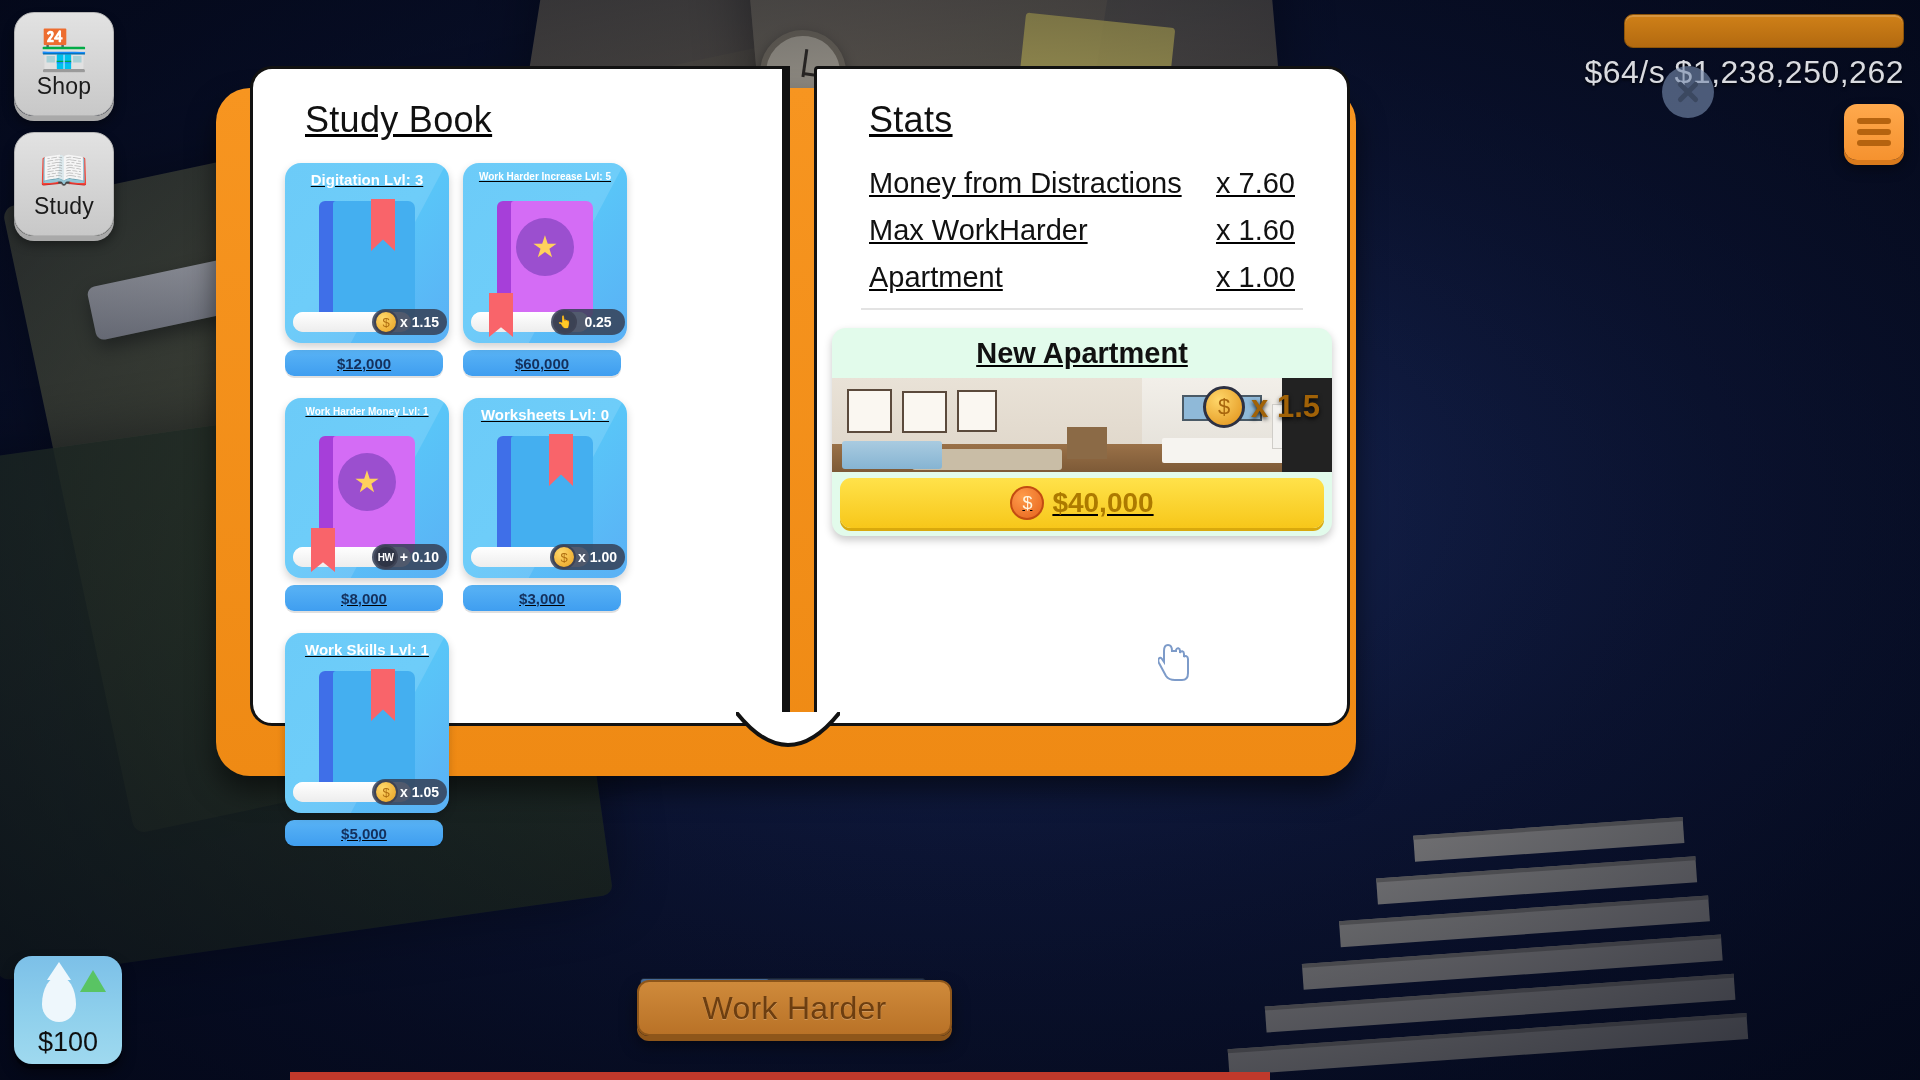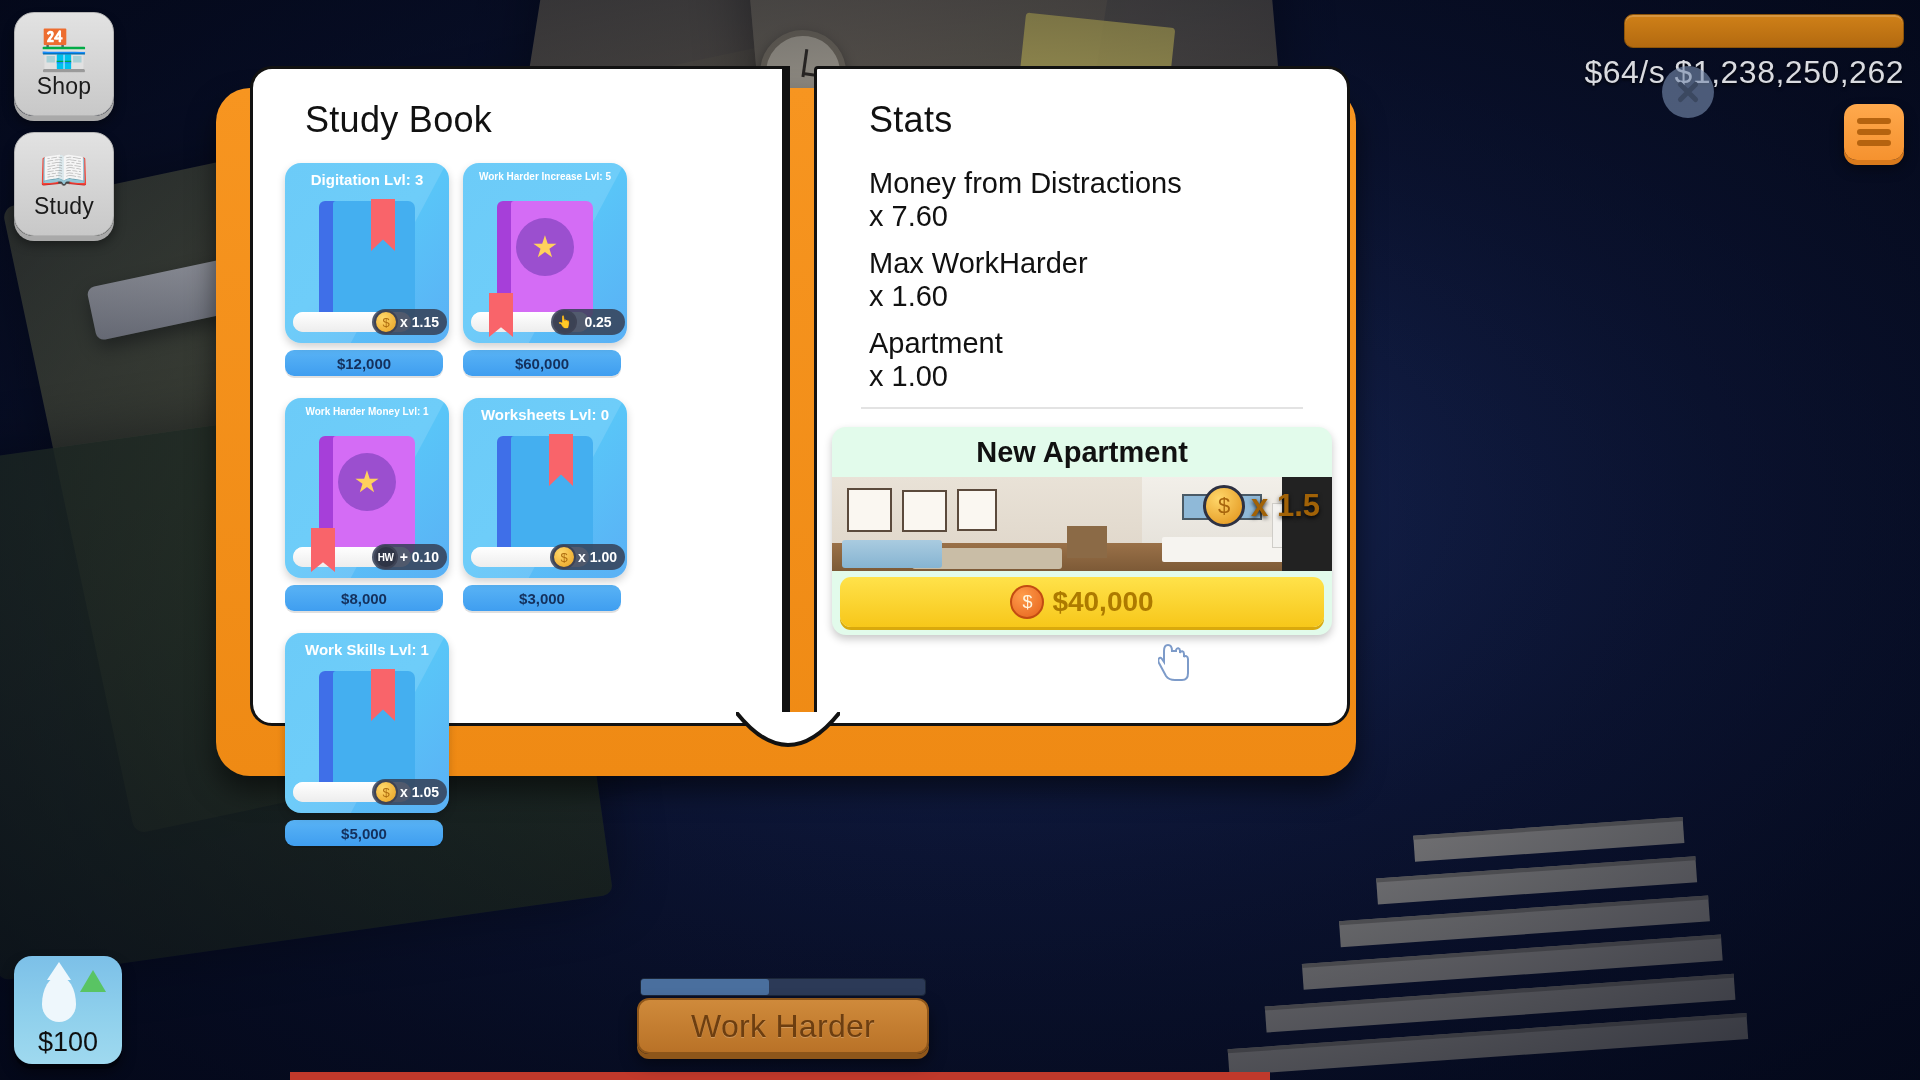--- a/index.html
+++ b/index.html
@@ -79,21 +79,21 @@
       display:flex; flex-direction:column; align-items:center; justify-content:center;
       gap:5px; cursor:pointer; z-index:40; }
   #menubtn i { display:block; width:34px; height:6px; border-radius:3px; background:#b5630f; }
 
   
   #book { position:absolute; left:216px; top:66px; width:1140px; height:710px; z-index:30; }
   .book-cover { position:absolute; left:0; top:22px; width:1140px; height:688px;
       background:linear-gradient(180deg,#f79520,#ef8a14);
       border-radius:34px; box-shadow:0 14px 28px rgba(0,0,0,.55); }
   .book-page { position:absolute; top:0; width:536px; height:660px;
-      background:#fff; border:3px solid #121212; }
+      background:#fff; border:3px solid #121212;text-decoration:underline; }
   .page-left { left:34px; border-radius:22px 4px 4px 22px; }
   .page-right { left:598px; border-radius:4px 22px 22px 4px; }
   .spine { position:absolute; left:566px; top:0; width:8px; height:660px;
       background:#111; z-index:3; }
   .spine-bottom { position:absolute; left:520px; top:646px; width:104px; height:56px; z-index:4; }
   .page-title { font-size:36px; color:#111; letter-spacing:.3px; }
   .page-left .page-title { padding:30px 0 0 52px; }
   .page-right .page-title { padding:30px 0 0 52px; }
 
   
@@ -145,21 +145,21 @@
       font-weight:bold; padding-left:2px; white-space:nowrap; }
   .buybtn { margin-top:7px; width:158px; height:26px; border-radius:9px;
       background:linear-gradient(180deg,#59b3f5,#3f9ef0);
       color:#14305c; font-size:15px; font-weight:bold;
       display:flex; align-items:center; justify-content:center;
       cursor:pointer; box-shadow:0 2px 0 rgba(0,0,0,.12); }
 
   
   .stats-list { padding:26px 52px 0 52px; }
   .stat-row { display:flex; justify-content:space-between; align-items:baseline;
-      margin-bottom:14px;flex-direction:column; }
+      margin-bottom:14px; }
   .stat-name { font-size:29px; color:#111; }
   .stat-val { font-size:29px; color:#111; white-space:nowrap; }
   .divider { margin:12px 44px 0; height:2px; background:#e3e3e3; }
 
   
   .apt { margin:18px auto 0; width:500px; border-radius:14px; overflow:hidden;
       background:#e2fbeb; box-shadow:0 4px 9px rgba(0,0,0,.22); position:relative; }
   .apt-title { text-align:center; font-size:29px; font-weight:bold; color:#111;
       padding:9px 0 8px; }
   .apt-photo { position:relative; width:100%; height:94px; overflow:hidden;
@@ -211,21 +211,21 @@
       background:#eef7fc; border-radius:50% 50% 50% 50% / 62% 62% 38% 38%;
       transform:rotate(0deg); }
   .ww-drop:before { content:""; position:absolute; left:50%; top:-14px;
       transform:translateX(-50%); border-left:12px solid transparent;
       border-right:12px solid transparent; border-bottom:18px solid #eef7fc; }
   .ww-tri { position:absolute; right:16px; top:14px; width:0; height:0;
       border-left:13px solid transparent; border-right:13px solid transparent;
       border-bottom:22px solid #59c463; }
   .ww-amt { position:absolute; left:0; right:0; bottom:6px; text-align:center;
       font-size:27px; color:#0e0e0e; font-weight:500; }
-  #workharder { position:absolute; left:637px; bottom:26px; width:292px; height:56px;
+  #workharder { position:absolute; left:637px; bottom:44px; width:315px; height:56px;
       border-radius:12px; background:linear-gradient(180deg,#cf8a3b,#b97227);
       border:2px solid #8e561a; display:flex; align-items:center; justify-content:center;
       cursor:pointer; z-index:40; box-shadow:0 5px 0 #8e561a, 0 9px 16px rgba(0,0,0,.5); }
   #workharder span { font-size:32px; color:#6d3e10; letter-spacing:.3px;
       text-shadow:0 1px 0 rgba(255,255,255,.22); }
   #whbar { position:absolute; left:640px; bottom:84px; width:286px; height:18px;
       border-radius:4px; background:#2c3a57; z-index:39;
       border:1px solid #1b2638; }
   #whbar i { display:block; height:100%; width:45%; background:#4a6f9e; border-radius:3px; }
   #bottomstrip { position:absolute; left:290px; bottom:0; width:980px; height:8px;

